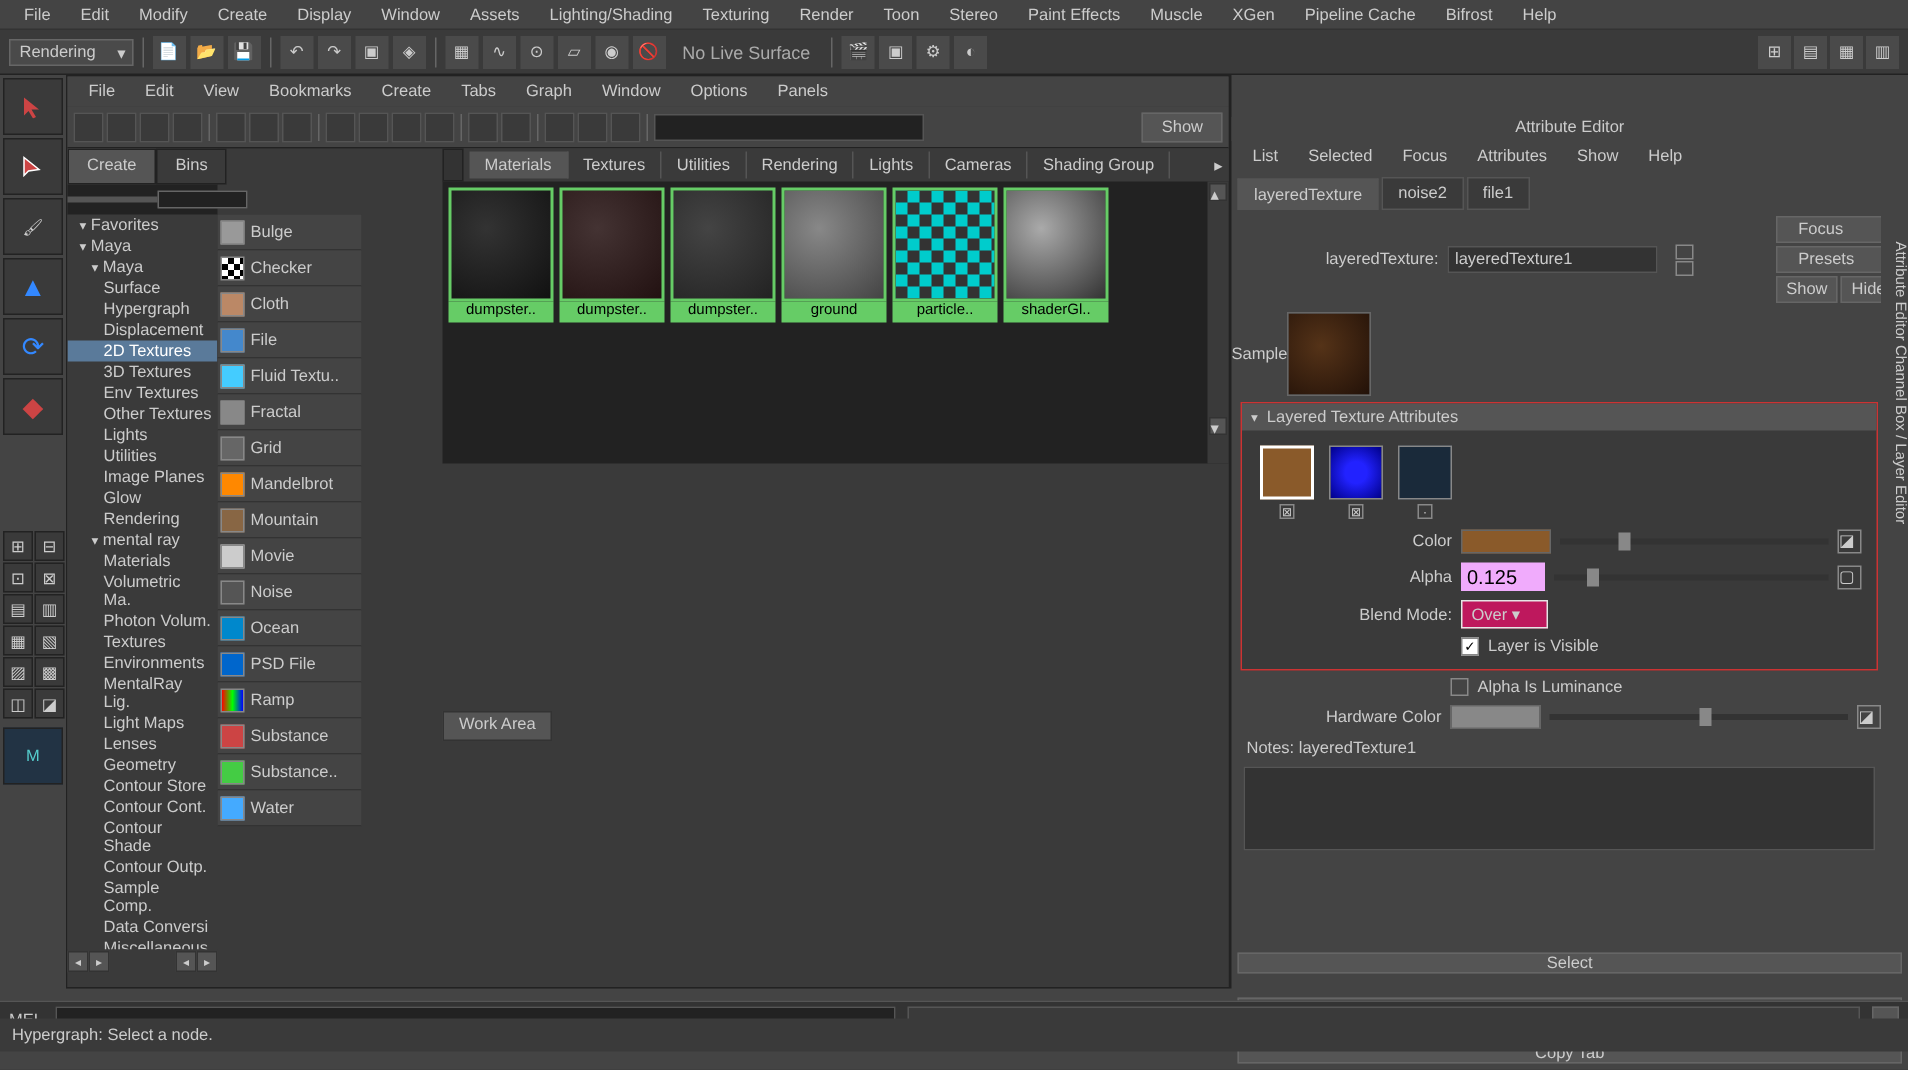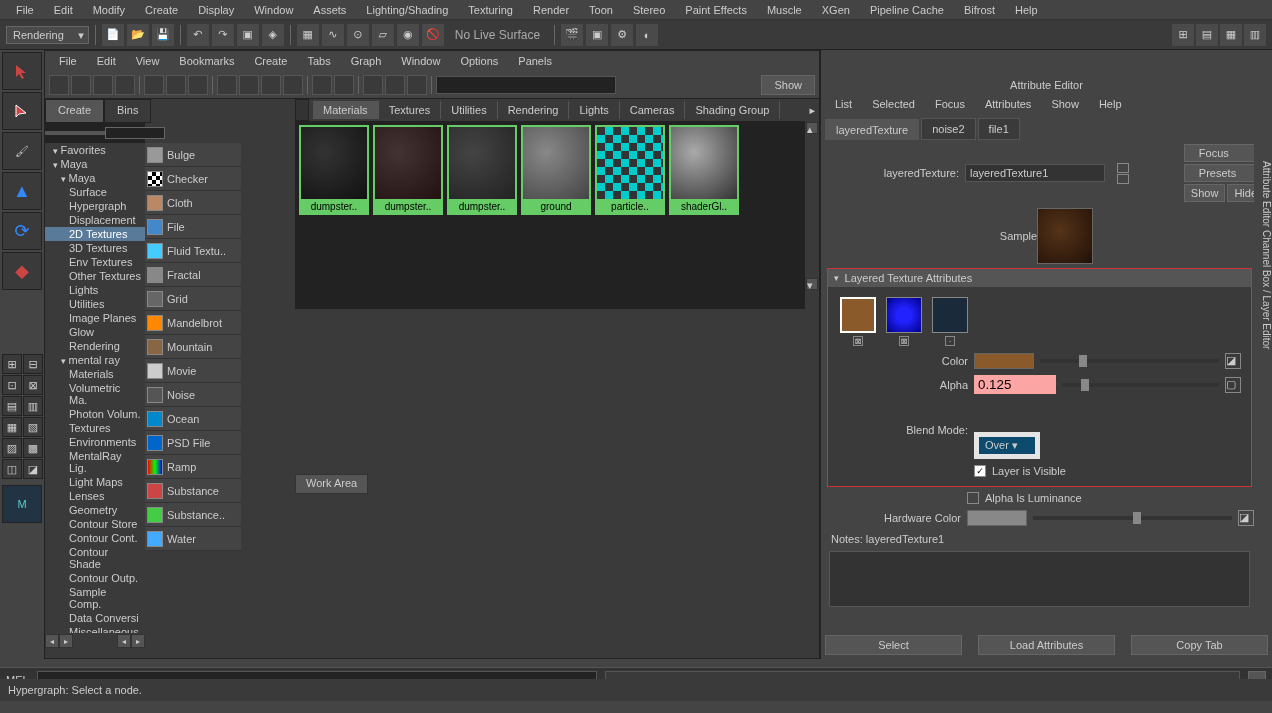--- a/index.html
+++ b/index.html
@@ -69,43 +69,43 @@
 .attr-menubar { height: 20px; display: flex; align-items: center; padding: 0 4px; }
 .attr-menubar .item { padding: 2px 10px; cursor: pointer; }
 .attr-tabs { height: 26px; display: flex; align-items: flex-end; padding: 0 4px; gap: 2px; }
 .attr-tabs .tab { padding: 4px 10px; background: #3a3a3a; border: 1px solid #555; cursor: pointer; }
 .attr-tabs .tab.active { background: #555; border-bottom: none; }
 .attr-tabs .arrow { margin-left: auto; padding: 2px 6px; }
 .attr-head { padding: 4px 8px; display: flex; align-items: center; gap: 6px; position:relative; }
 .attr-head .field { background: #333; border: 1px solid #555; padding: 2px 4px; width: 140px; color: #ccc; }
 .attr-head .btn-stack { display: flex; flex-direction: column; gap: 2px; margin-left: auto; }
 .attr-head .btn-stack .btn { background: #555; border: 1px solid #666; padding: 2px 14px; font-size: 11px; cursor: pointer; }
-.attr-sample { height: 60px; display: flex; align-items: center; justify-content: center; }
+.attr-sample { height: 60px; display: flex; align-items: center; }
 .attr-sample .sample-box { width: 56px; height: 56px; background: #432; border: 1px solid #666; }
 .attr-section { background: #3a3a3a; margin: 2px 6px; border: 1px solid #222; }
 .attr-section.red-border { border: 1px solid #c33; }
 .attr-section .sec-head { background: #555; padding: 3px 6px; display: flex; align-items: center; gap: 6px; }
 .attr-section .sec-head .tri { font-size: 9px; }
 .attr-section .sec-body { padding: 6px; }
 .layer-swatches { display: flex; gap: 6px; padding: 4px; }
 .layer-sw { width: 40px; display: flex; flex-direction: column; align-items: center; gap: 3px; }
 .layer-sw .box { width: 36px; height: 36px; border: 1px solid #888; }
 .layer-sw .box.sel { border: 2px solid #fff; }
 .layer-sw .mark { width: 10px; height: 10px; border: 1px solid #888; font-size: 8px; text-align: center; }
 .attr-row { display: flex; align-items: center; padding: 3px 4px; gap: 6px; }
 .attr-row .label { width: 130px; text-align: right; font-size: 11px; }
 .attr-row .color-box { width: 60px; height: 16px; border: 1px solid #666; }
 .attr-row .slider { flex: 1; height: 4px; background: #333; position: relative; }
 .attr-row .slider .thumb { width: 8px; height: 12px; background: #888; position: absolute; top: -4px; }
-.attr-row .input { background: #fca5a5; color: #000; border: none; padding: 2px 4px; width: 82px; }
-.attr-row .select { background: #0c4a6e; border: 5px solid #e5e5e5; padding: 2px 18px 2px 6px; margin-top: 32px; }
+.attr-row .input { background: #f0abfc; color: #000; border: none; padding: 2px 4px; width: 56px; }
+.attr-row .select { background: #be185d; border: 1px solid #e5e5e5; padding: 2px 18px 2px 6px; }
 .attr-row .check { width: 12px; height: 12px; border: 1px solid #888; }
 .attr-row .icon-btn { width: 16px; height: 16px; border: 1px solid #888; }
 .attr-notes { padding: 4px 10px; font-size: 11px; }
-.attr-footer { height: 28px; display: flex; gap: 16px; padding: 4px; margin-top: auto; }
+.attr-footer { height: 28px; display: flex; gap: 16px; padding: 4px; margin-top: auto; flex-direction: column; }
 .attr-footer .btn { flex: 1; background: #555; border: 1px solid #666; display: flex; align-items: center; justify-content: center; cursor: pointer; }
 .right-rail { position: absolute; right: 0; top: 50px; width: 18px; height: 400px; background: #444; writing-mode: vertical-rl; text-align: center; font-size: 10px; padding-top: 10px; }
 .cmdline { position: absolute; bottom: 22px; left: 0; right: 0; height: 24px; background: #333; display: flex; align-items: center; padding: 0 6px; gap: 8px; border-top: 1px solid #555;}
 .cmdline .mel { color: #ccc; }
 .cmdline .input-box { flex: 0 0 560px; height: 18px; background: #222; border: 1px solid #555; }
 .cmdline .output-box { flex: 1; height: 18px; background: #3a3a3a; border: 1px solid #555; }
 .statusbar { position: absolute; bottom: 12px; left: 0; right: 0; height: 22px; background: #3a3a3a; display: flex; align-items: center; padding: 0 8px; font-size: 11px; }
 .cursor-arrow { position: absolute; pointer-events: none; font-size: 16px; color: #fff; text-shadow: 1px 1px 1px #000; }
 </style>
 </head>

